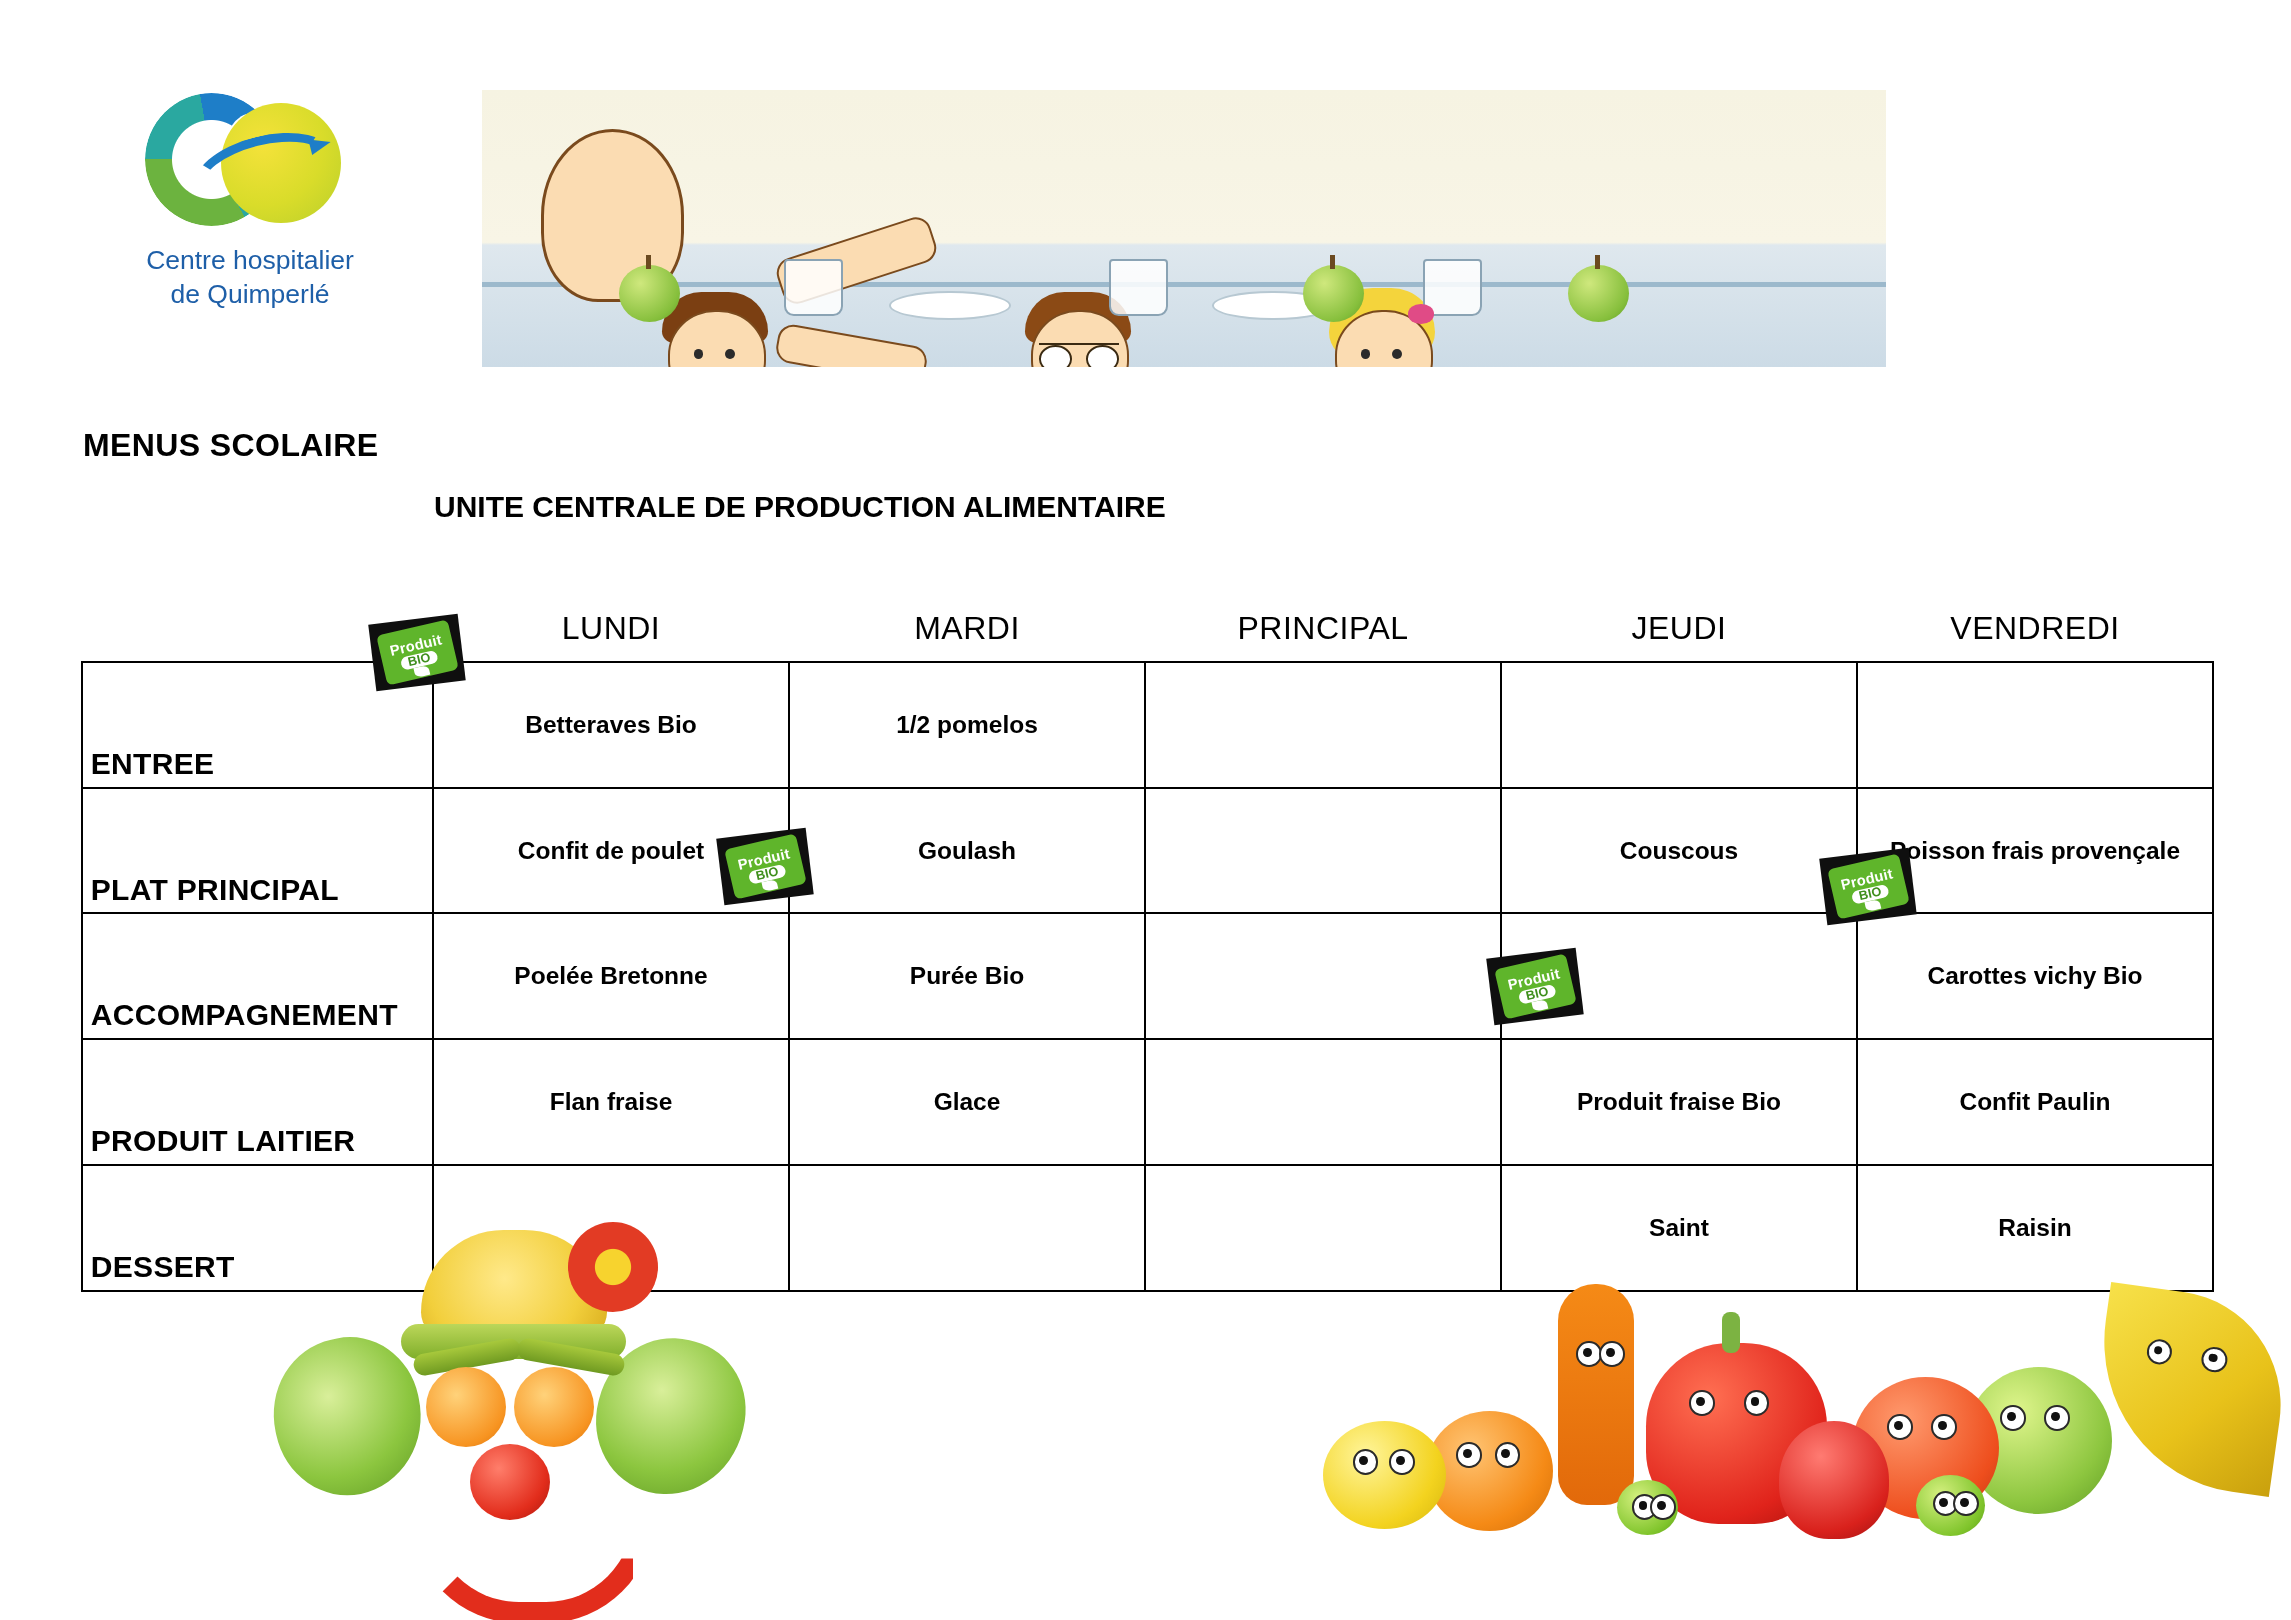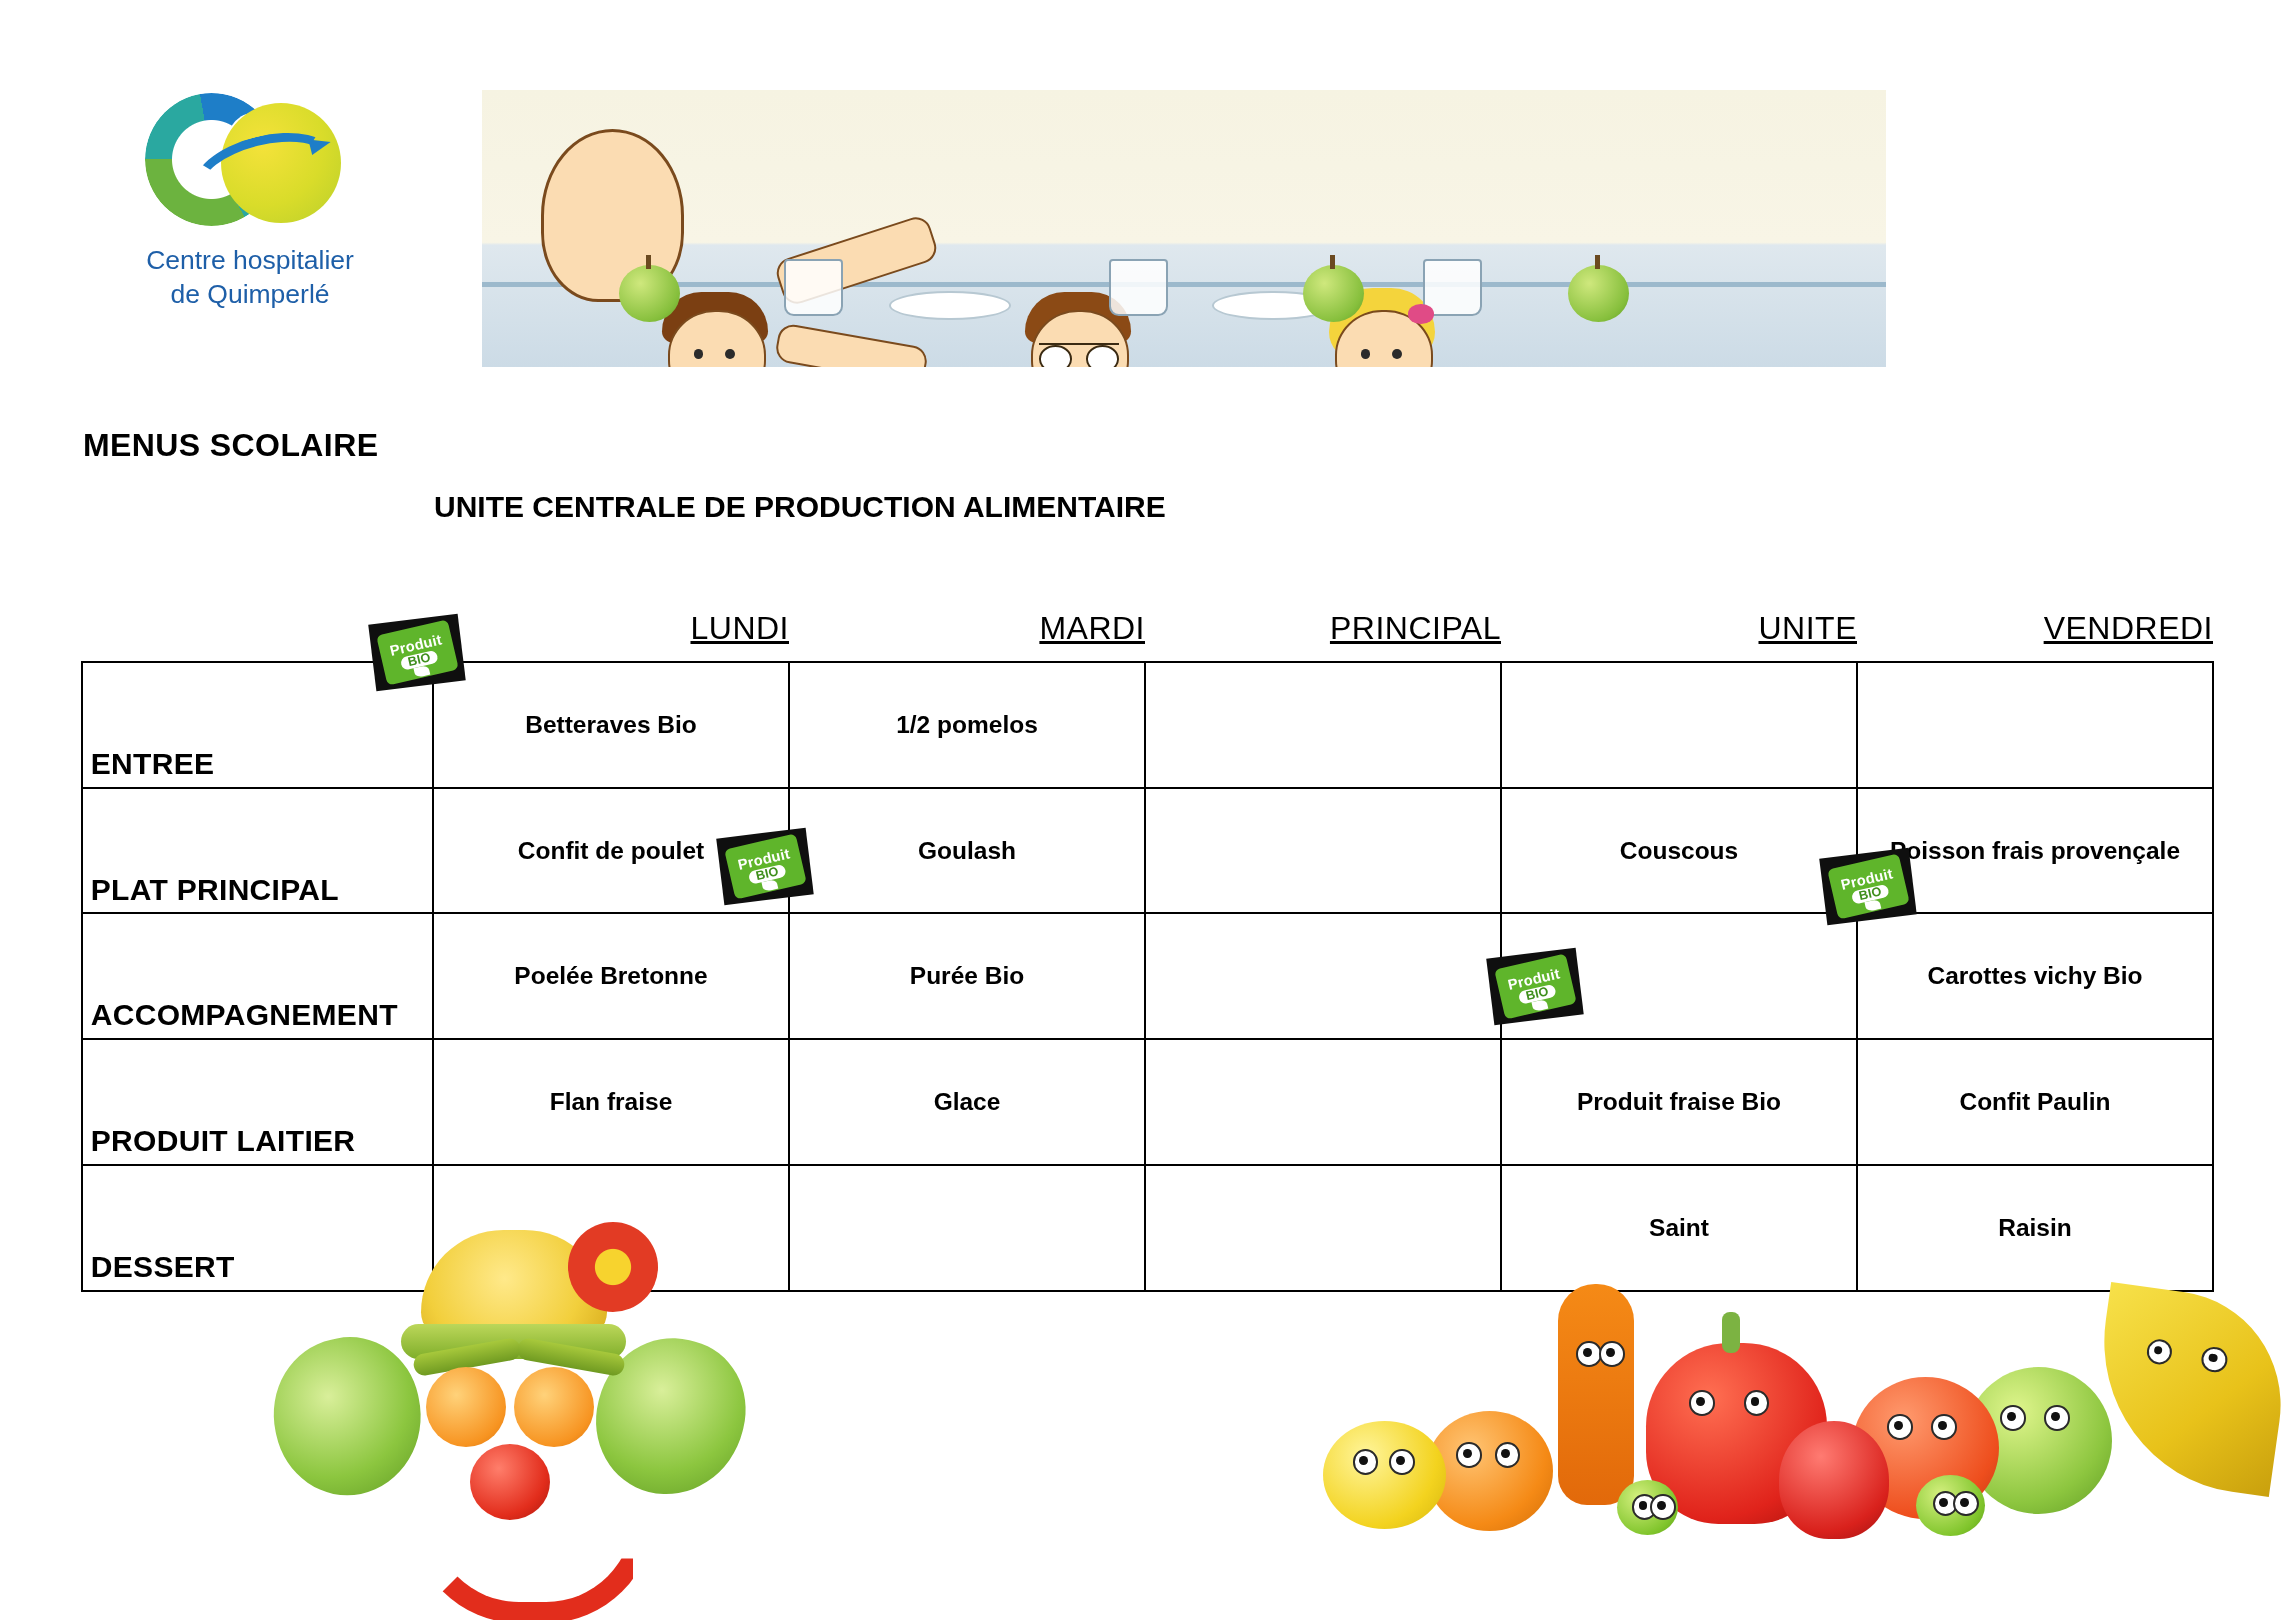--- a/index.html
+++ b/index.html
@@ -282,23 +282,22 @@
     table-layout: fixed;
   }
   .menu-table col.c0 { width: 351px; }
   .menu-table col.cd { width: 356px; }
 
   .menu-table th.dayhead {
     border: none;
     font-size: 32px;
     font-weight: normal;
     padding: 0 0 13.7px 0;
-    text-align: right;
+    text-align: center;
     letter-spacing: 0.5px;
-    text-decoration: underline;
   }
   .menu-table th.corner { border: none; }
 
   .menu-table td {
     border: 2px solid #000000;
     height: 118px;
     vertical-align: middle;
     text-align: center;
     font-size: 24.5px;
     font-weight: bold;
@@ -552,21 +551,21 @@
       <col class="cd">
       <col class="cd">
       <col class="cd">
   </colgroup>
   <thead>
     <tr>
       <th class="corner"></th>
       <th class="dayhead">LUNDI</th>
       <th class="dayhead">MARDI</th>
       <th class="dayhead">PRINCIPAL</th>
-      <th class="dayhead">UNITE</th>
+      <th class="dayhead">JEUDI</th>
       <th class="dayhead">VENDREDI</th>
     </tr>
   </thead>
   <tbody>
     <tr>
       <td class="rowlabel">ENTREE</td>
       <td>Betteraves Bio</td>
       <td>1/2 pomelos</td>
       <td></td>
       <td></td>

